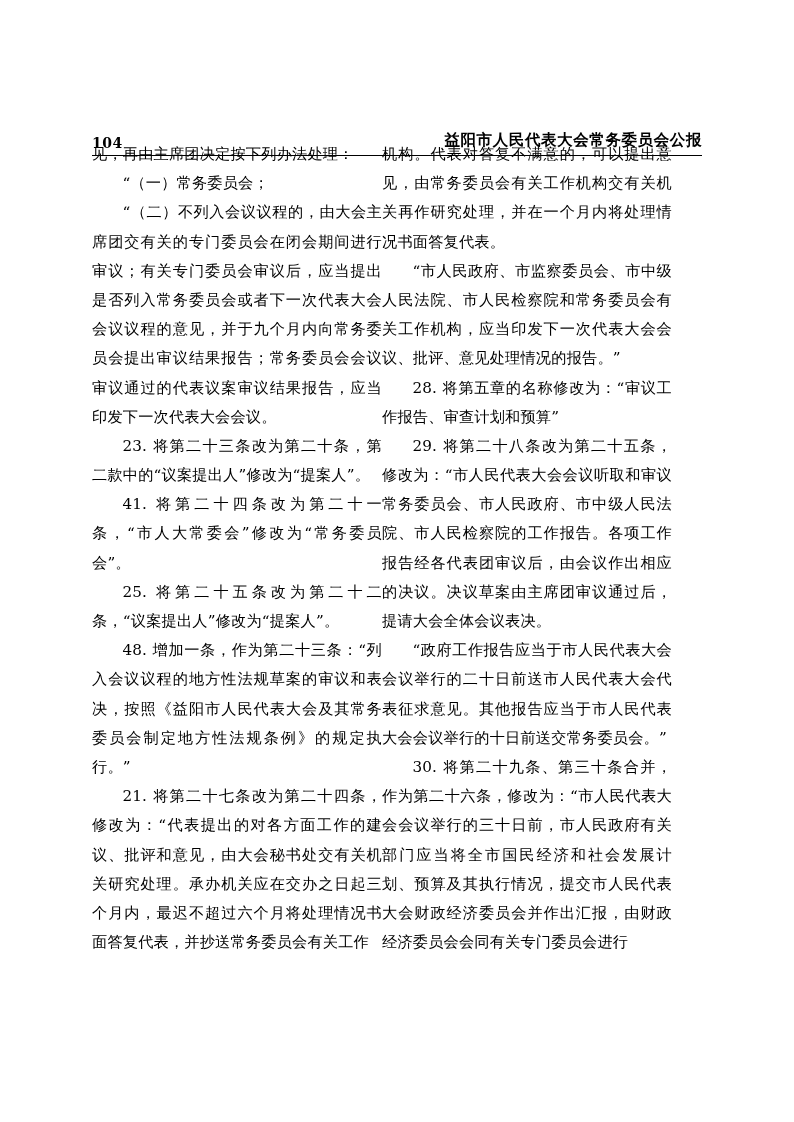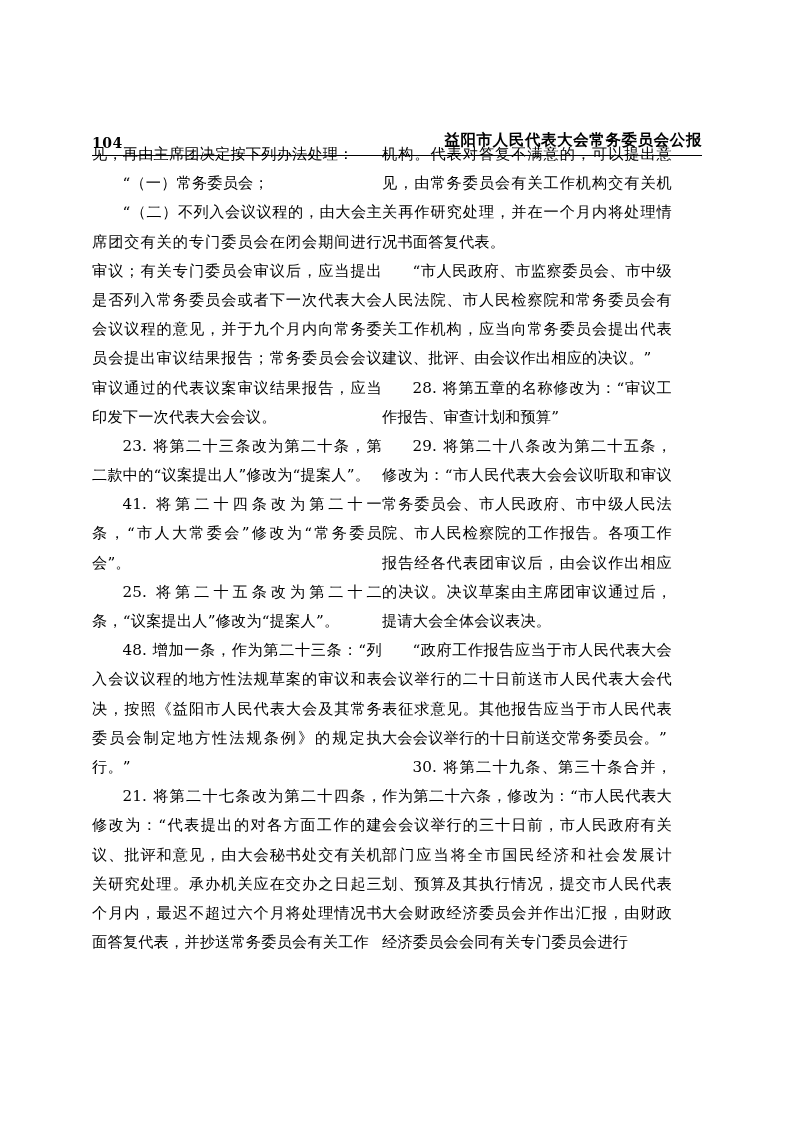--- a/index.html
+++ b/index.html
@@ -85,21 +85,21 @@
       <p class="para">“（二）不列入会议议程的，由大会主席团交有关的专门委员会在闭会期间进行审议；有关专门委员会审议后，应当提出是否列入常务委员会或者下一次代表大会会议议程的意见，并于九个月内向常务委员会提出审议结果报告；常务委员会会议审议通过的代表议案审议结果报告，应当印发下一次代表大会会议。</p>
       <p class="para">23. 将第二十三条改为第二十条，第二款中的“议案提出人”修改为“提案人”。</p>
       <p class="para">41. 将第二十四条改为第二十一条，“市人大常委会”修改为“常务委员会”。</p>
       <p class="para">25. 将第二十五条改为第二十二条，“议案提出人”修改为“提案人”。</p>
       <p class="para">48. 增加一条，作为第二十三条：“列入会议议程的地方性法规草案的审议和表决，按照《益阳市人民代表大会及其常务委员会制定地方性法规条例》的规定执行。”</p>
       <p class="para">21. 将第二十七条改为第二十四条，修改为：“代表提出的对各方面工作的建议、批评和意见，由大会秘书处交有关机关研究处理。承办机关应在交办之日起三个月内，最迟不超过六个月将处理情况书面答复代表，并抄送常务委员会有关工作</p>
     </div>
 
     <div class="col">
       <p class="para noindent">机构。代表对答复不满意的，可以提出意见，由常务委员会有关工作机构交有关机关再作研究处理，并在一个月内将处理情况书面答复代表。</p>
-      <p class="para">“市人民政府、市监察委员会、市中级人民法院、市人民检察院和常务委员会有关工作机构，应当向常务委员会提出代表建议、批评、由会议作出相应的决议。”</p>
+      <p class="para">“市人民政府、市监察委员会、市中级人民法院、市人民检察院和常务委员会有关工作机构，应当印发下一次代表大会会议、批评、意见处理情况的报告。”</p>
       <p class="para">28. 将第五章的名称修改为：“审议工作报告、审查计划和预算”</p>
       <p class="para">29. 将第二十八条改为第二十五条，修改为：“市人民代表大会会议听取和审议常务委员会、市人民政府、市中级人民法院、市人民检察院的工作报告。各项工作报告经各代表团审议后，由会议作出相应的决议。决议草案由主席团审议通过后，提请大会全体会议表决。</p>
       <p class="para">“政府工作报告应当于市人民代表大会会议举行的二十日前送市人民代表大会代表征求意见。其他报告应当于市人民代表大会会议举行的十日前送交常务委员会。”</p>
       <p class="para">30. 将第二十九条、第三十条合并，作为第二十六条，修改为：“市人民代表大会会议举行的三十日前，市人民政府有关部门应当将全市国民经济和社会发展计划、预算及其执行情况，提交市人民代表大会财政经济委员会并作出汇报，由财政经济委员会会同有关专门委员会进行</p>
     </div>
 
   </div>
 </div>
 
 </body></html>

